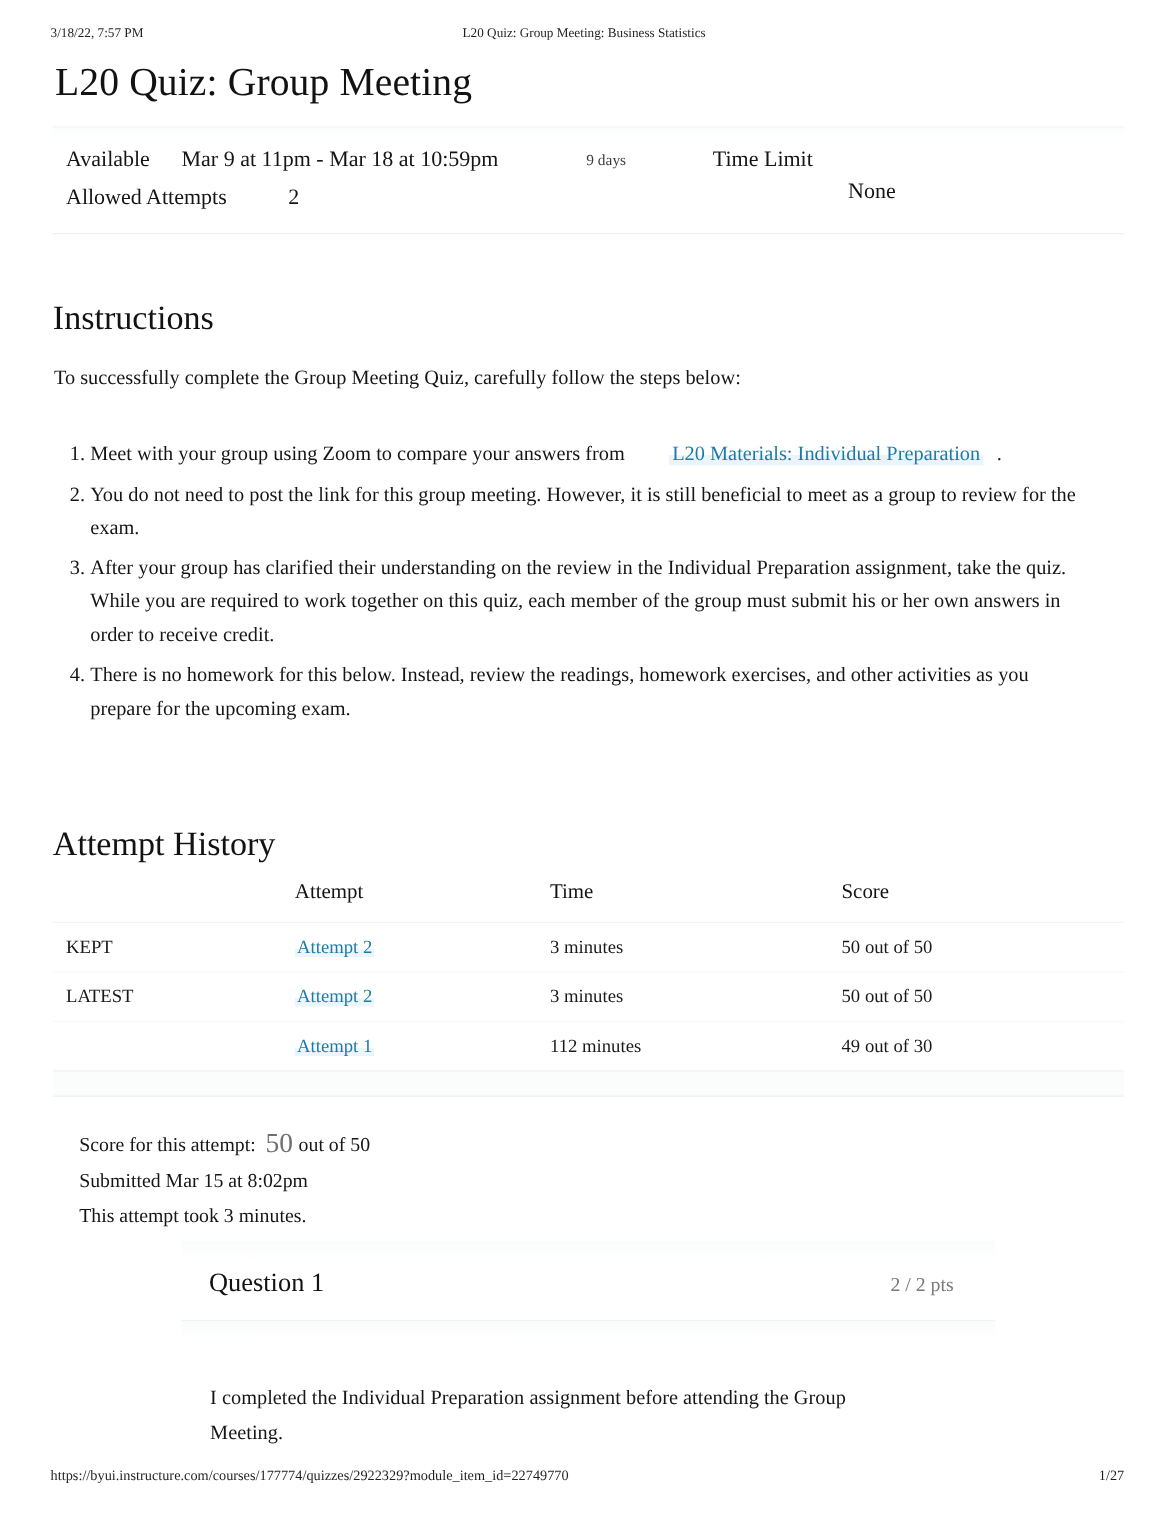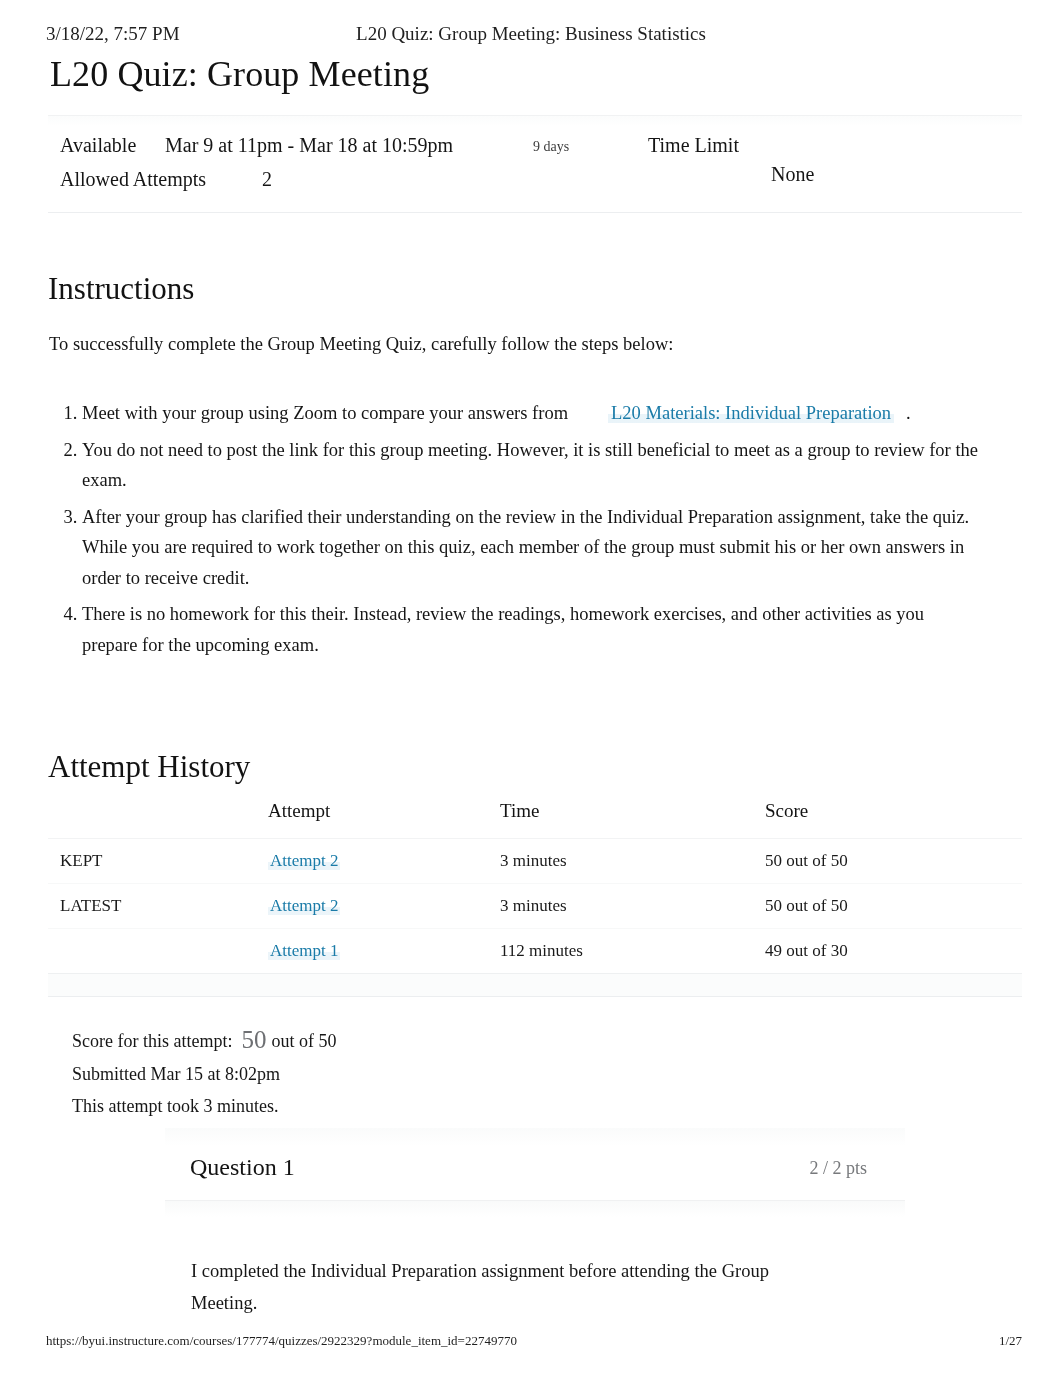--- a/index.html
+++ b/index.html
@@ -23,21 +23,21 @@
     box-sizing: border-box;
   }
 
   
   .print-header {
     position: absolute;
     top: 23px;
     left: 0;
     width: 1062px;
     height: 20px;
-    font-size: 19px;
+    font-size: 12px;
     color: #1f1f1f;
   }
   .print-header .ph-date {
     position: absolute;
     left: 46px;
     top: 0;
     white-space: nowrap;
   }
   .print-header .ph-title {
     position: absolute;
@@ -305,21 +305,21 @@
     <li>
       <span>Meet with your group using Zoom to compare your answers from</span><span class="linkgap"></span><a class="doclink" href="#">L20 Materials: Individual Preparation</a><span class="linkgap" style="width:12px;"></span><span>.</span>
     </li>
     <li>
       <span>You do not need to post the link for this group meeting. However, it is still beneficial to meet as a group to review for the exam.</span>
     </li>
     <li>
       <span>After your group has clarified their understanding on the review in the Individual Preparation assignment, take the quiz. While you are required to work together on this quiz, each member of the group must submit his or her own answers in order to receive credit.</span>
     </li>
     <li>
-      <span>There is no homework for this their. Instead, review the readings, homework exercises, and other activities as you prepare for the upcoming exam.</span>
+      <span>There is no homework for this below. Instead, review the readings, homework exercises, and other activities as you prepare for the upcoming exam.</span>
     </li>
   </ol>
 
   <h2 class="section-heading" id="attempt-history-heading">Attempt History</h2>
 
   <table class="attempt-table">
     <thead>
       <tr>
         <th class="col-tag"></th>
         <th class="col-att">Attempt</th>

